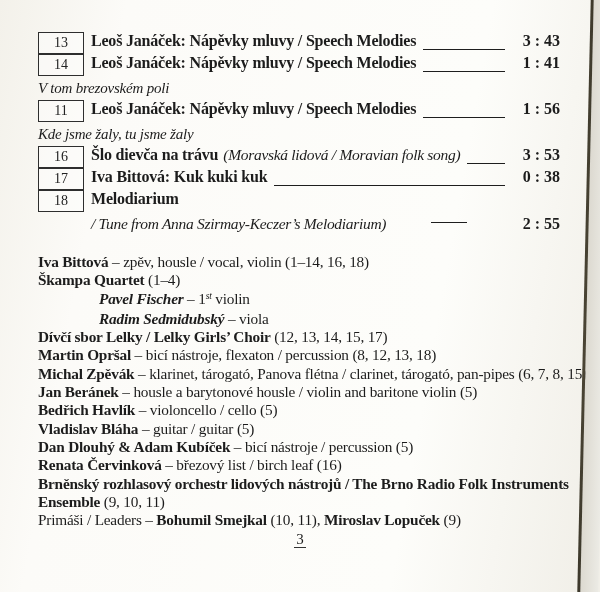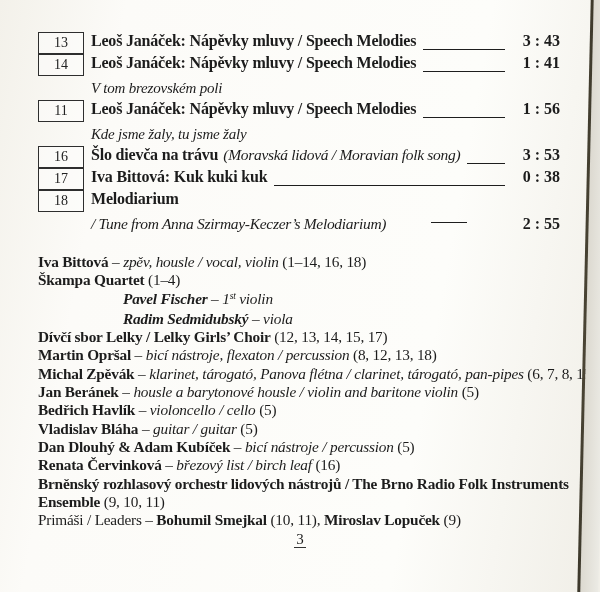--- a/index.html
+++ b/index.html
@@ -19,33 +19,33 @@
   
   .tracklist { padding:32px 40px 0 38px; }
   .trow { display:flex; height:22px; }
   .tbox { flex:none; width:46px; height:22px; box-sizing:border-box;
     border:1.6px solid #2e2e2e; display:flex; align-items:center; justify-content:center;
     font-size:14px; color:#222; background:rgba(255,255,255,.4); }
   .ttitle { font-weight:bold; font-size:16px; margin-left:7px; white-space:nowrap; letter-spacing:-0.2px; }
   .tnote { font-style:italic; font-size:15.5px; margin-left:5px; white-space:nowrap; letter-spacing:-0.3px; }
   .leader { flex:1 1 auto; min-width:14px; border-bottom:1.7px solid #1e1e1e; margin:0 9px 4px 7px; }
   .ttime { flex:none; font-weight:bold; font-size:16px; width:46px; text-align:right; white-space:nowrap; }
-  .sub-line { margin-left:53px; height:24px; line-height:24px;
+  .sub-line { height:24px; line-height:24px;
     font-style:italic; font-size:15px; letter-spacing:-0.2px; }
   .cont-line { display:flex; align-items:center; height:24px; margin-left:53px;gap:38px; }
   .cont-text { font-style:italic; font-size:15.5px; white-space:nowrap; letter-spacing:-0.3px; }
 
   
   .credits { margin:17px 8px 0 38px; font-size:15.3px; line-height:18.3px; letter-spacing:-0.2px; }
   .credit-line { white-space:nowrap; }
   .c-name { font-weight:bold; }
   .c-name-bi { font-weight:bold; font-style:italic; }
-  .c-role { font-style:italic; }
+  .c-role { }
   .c-sup { font-style:italic; font-size:9.5px; position:relative; top:-4.5px; }
-  .members { margin-left:85px; }
+  .members { margin-left:61px; }
   .wrap2 { white-space:normal; }
 
   .page-num { text-align:center; margin-top:2px; font-size:15px; }
   .page-num span { display:inline-block; border-bottom:1.2px solid #333; padding:0 2px; line-height:15px; }
 </style>
 </head>
 <body>
 
 <div class="booklet">
 

